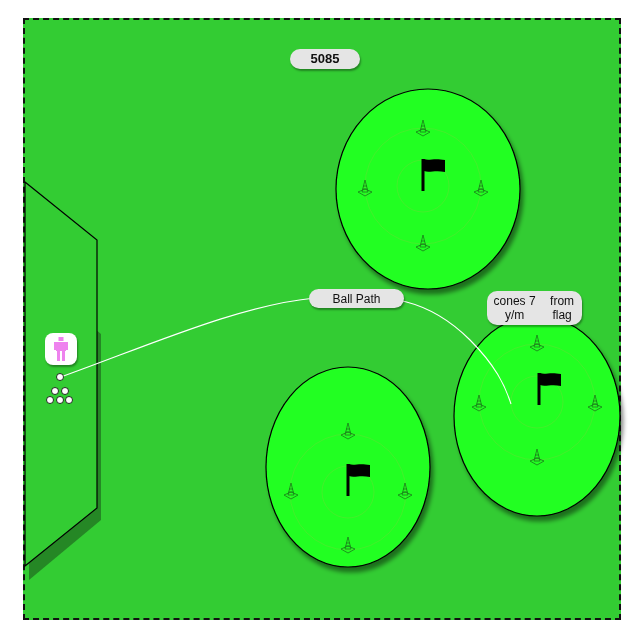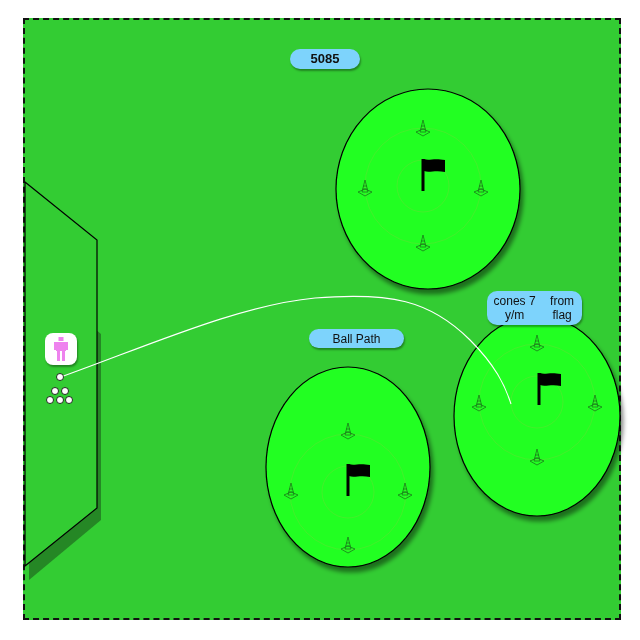--- a/index.html
+++ b/index.html
@@ -4,27 +4,27 @@
 <style>
   html, body { margin:0; padding:0; background:#ffffff; }
   body { width:640px; height:640px; position:relative; overflow:hidden; font-family:"Liberation Sans", sans-serif; }
   #field {
     position:absolute; left:23px; top:18px; width:598px; height:602px;
     background:#33cc33; box-sizing:border-box;
     border:2px dashed #111;
   }
   svg.layer { position:absolute; left:0; top:0; width:640px; height:640px; }
   .label {
-    position:absolute; background:#7dd3fc; border-radius:10px;
+    position:absolute; background:#e5e5e5; border-radius:10px;
     text-align:center; color:#111; font-size:12px; line-height:14px;
     box-shadow:1px 2px 2px rgba(0,0,0,0.35);
     display:flex; align-items:center; justify-content:center;
   }
   #score-label { left:290px; top:49px; width:70px; height:20px; font-weight:bold; font-size:13px; }
-  #ball-path-label { left:309px; top:289px; width:95px; height:19px;margin-top:40px; }
+  #ball-path-label { left:309px; top:289px; width:95px; height:19px; }
   #cones-label { left:487px; top:291px; width:95px; height:34px; flex-direction:row; }
   #player-box {
     position:absolute; left:45px; top:333px; width:32px; height:32px;
     background:#fff; border-radius:8px; box-shadow:1px 2px 2px rgba(0,0,0,0.35);
     display:flex; align-items:center; justify-content:center;
   }
 </style>
 </head>
 <body>
 

